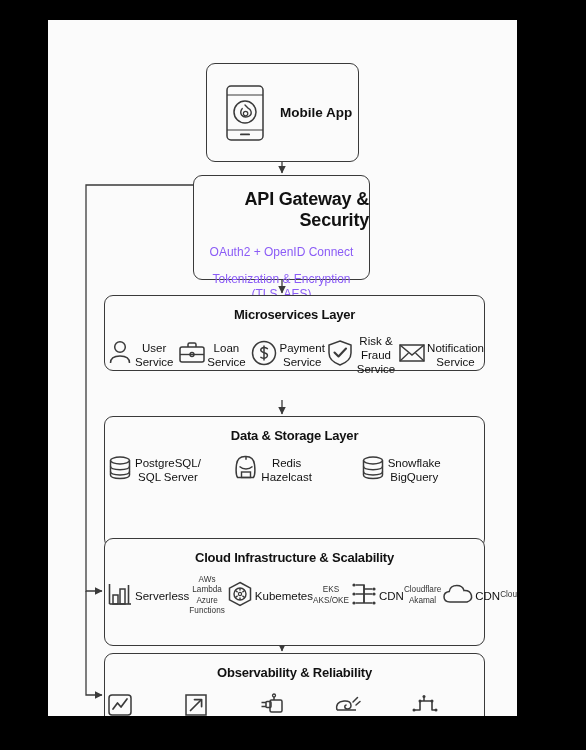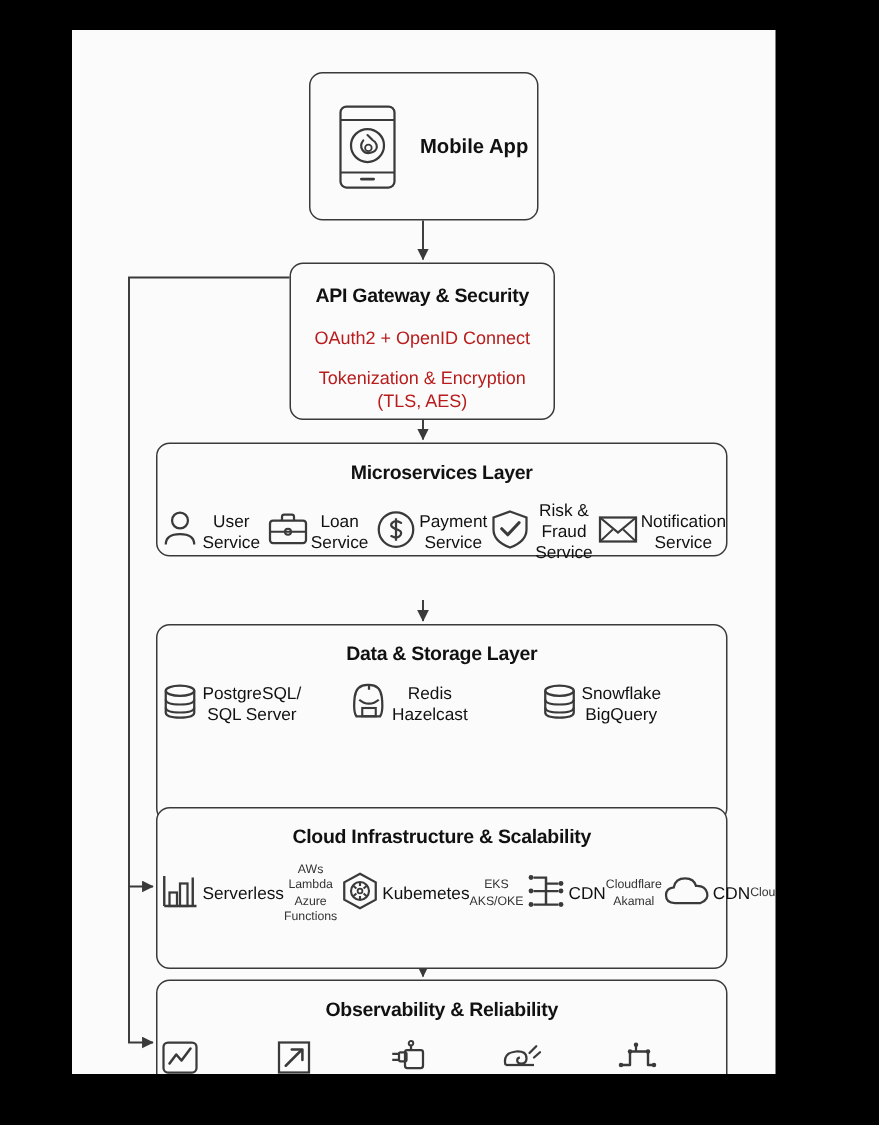--- a/index.html
+++ b/index.html
@@ -28,38 +28,38 @@
     background: #fbfbfb;
   }
   .title {
     text-align: center;
     font-weight: bold;
     color: #111111;
     letter-spacing: -0.2px;
   }
   .subline {
     text-align: center;
-    color: #b91c1c;
+    color: #8b5cf6;
   }
   
   #mobile-app {
-    left: 158px; top: 28px; width: 153px; height: 99px;
+    left: 158px; top: 43px; width: 153px; height: 99px;
     display: flex; align-items: center;
   }
   #mobile-app .phone-icon { margin-left: 17px; }
   #mobile-app .ma-label {
     font-size: 13.5px; font-weight: bold; color: #111;
     margin-left: 14px;
   }
   
   #api-gateway {
     left: 145px; top: 155px; width: 177px; height: 105px;
     padding-top: 13px;
   }
-  #api-gateway .title { font-size: 13px; }
+  #api-gateway .title { font-size: 18px; text-align: right; }
   #api-gateway .subline { font-size: 12px; margin-top: 14px; line-height: 1.25; }
 
   
   .layer {
     left: 56px; width: 381px;
   }
   .layer .title { font-size: 13px; padding-top: 11px; }
   .row {
     display: flex;
     margin-top: 8px;

